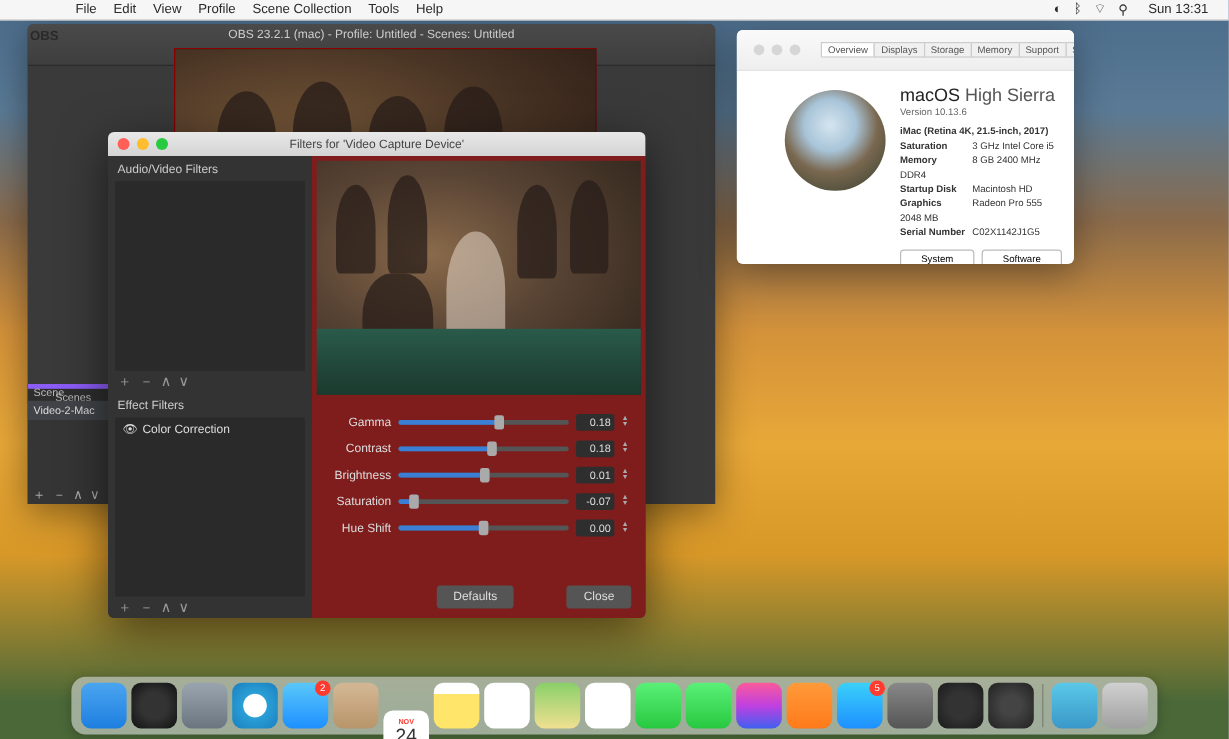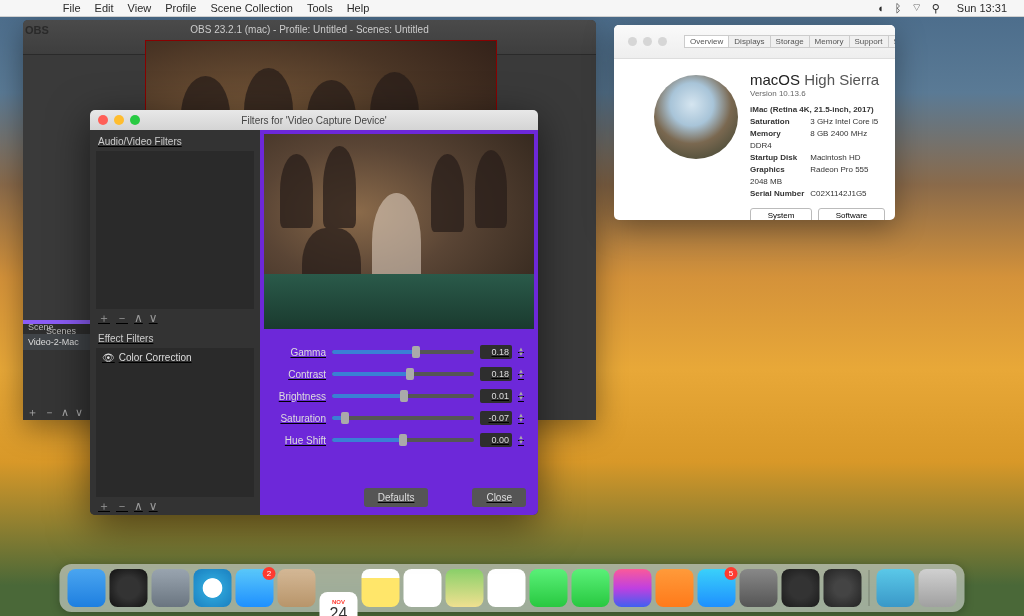--- a/index.html
+++ b/index.html
@@ -27,30 +27,30 @@
 .obs-controls { position:absolute; right:0; top:300px; bottom:0; width:54px; background:#353535; color:#ccc; font-size:9px; }
 .obs-ctl-item { padding:3px 5px; border-bottom:1px solid #2a2a2a; }
 
 
 .filters { position:absolute; top:110px; left:90px; width:448px; height:405px; background:#3a3a3a; border-radius:5px; box-shadow:0 10px 40px rgba(0,0,0,.55); overflow:hidden; z-index:50; }
 .filters-tb { height:20px; background:linear-gradient(#e8e8e8,#d4d4d4); display:flex; align-items:center; position:relative; }
 .traffic { display:flex; gap:6px; padding-left:8px; }
 .tdot { width:10px; height:10px; border-radius:50%; }
 .tdot.r{background:#ff5f57;} .tdot.y{background:#ffbd2e;} .tdot.g{background:#28ca42;}
 .filters-title { position:absolute; left:0; right:0; text-align:center; font-size:10px; color:#444; pointer-events:none; }
-.filters-body { display:flex; height:calc(100% - 20px);text-decoration:underline; }
+.filters-body { display:flex; height:calc(100% - 20px); }
 .filters-left { width:170px; background:#333; display:flex; flex-direction:column; }
 .fl-section-label { font-size:10px; color:#ccc; padding:6px 8px 4px; }
 .fl-list { flex:0 0 158px; background:#2a2a2a; margin:0 6px; position:relative; }
 .fl-item { font-size:10px; color:#ddd; padding:4px 6px; display:flex; align-items:center; gap:4px; }
 .fl-item .eye { font-size:10px; }
 .fl-tools { height:18px; display:flex; gap:6px; padding:0 8px; color:#999; font-size:12px; align-items:center; }
 .fl-effect { flex:1; display:flex; flex-direction:column; }
 .fl-list2 { flex:1; background:#2a2a2a; margin:0 6px; }
-.filters-right { flex:1; background:#6d28d9; display:flex; flex-direction:column; }
+.filters-right { flex:1; background:#7f1d1d; display:flex; flex-direction:column; }
 .fr-preview { height:195px; margin:4px; background:radial-gradient(ellipse at 35% 40%,#8a6a4a 0%,#5a4535 40%,#2a2018 100%); position:relative; }
 .fr-params { flex:1; padding:8px 10px 6px; }
 .param-row { display:flex; align-items:center; height:22px; gap:6px; }
 .param-label { width:56px; text-align:right; font-size:10px; color:#ddd; }
 .param-slider { flex:1; position:relative; height:4px; background:#555; border-radius:2px; }
 .param-fill { position:absolute; left:0; top:0; bottom:0; background:#3a7fd5; border-radius:2px; }
 .param-thumb { position:absolute; top:-4px; width:8px; height:12px; background:#aaa; border-radius:2px; transform:translateX(-50%); }
 .param-val { width:32px; font-size:9px; color:#ddd; text-align:right; background:#2e2e2e; padding:2px 3px; border-radius:2px; }
 .param-spin { width:10px; display:flex; flex-direction:column; font-size:6px; color:#aaa; line-height:5px; }
 .fr-buttons { display:flex; justify-content:flex-end; gap:44px; padding:8px 12px; }

